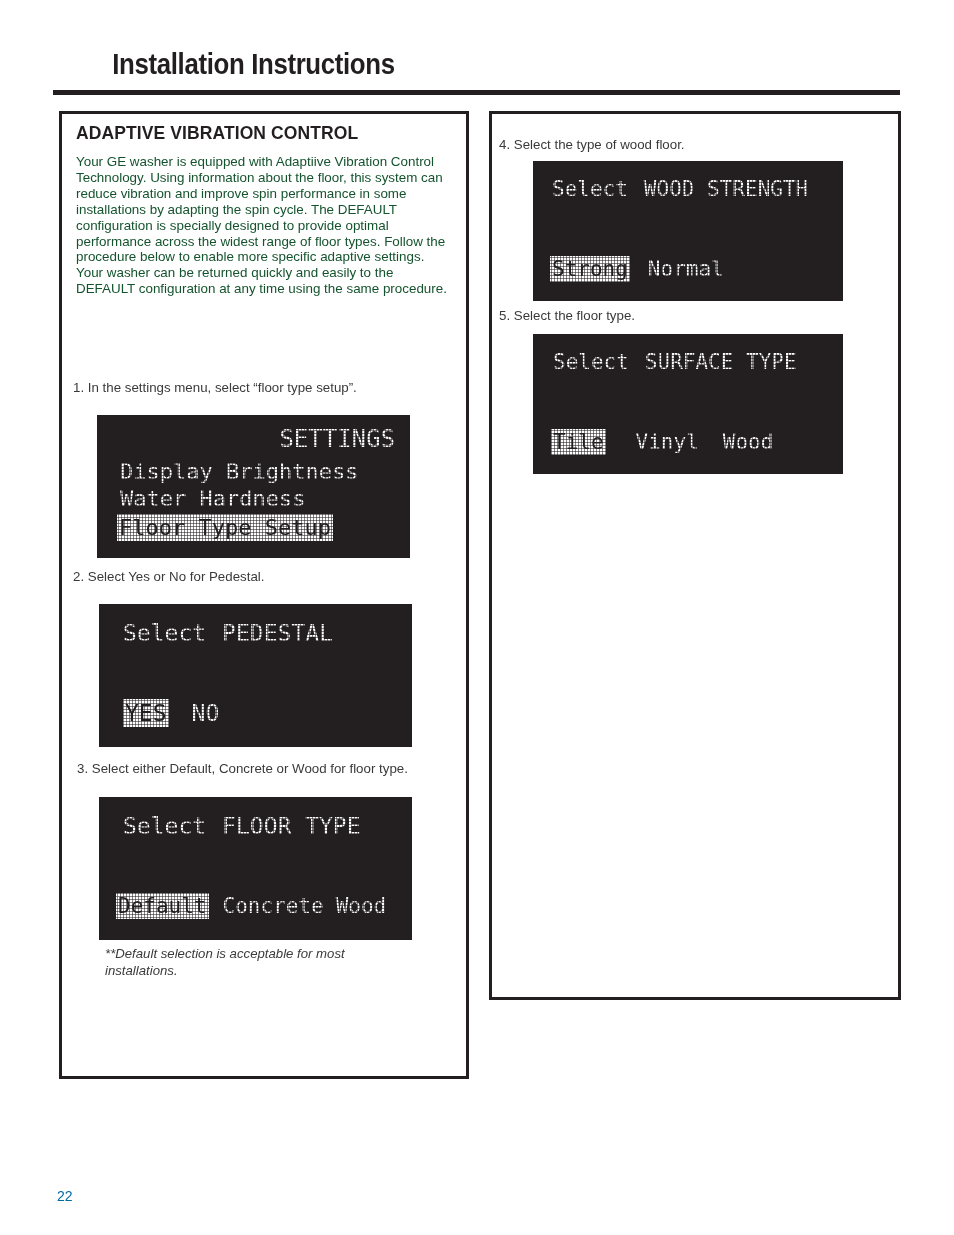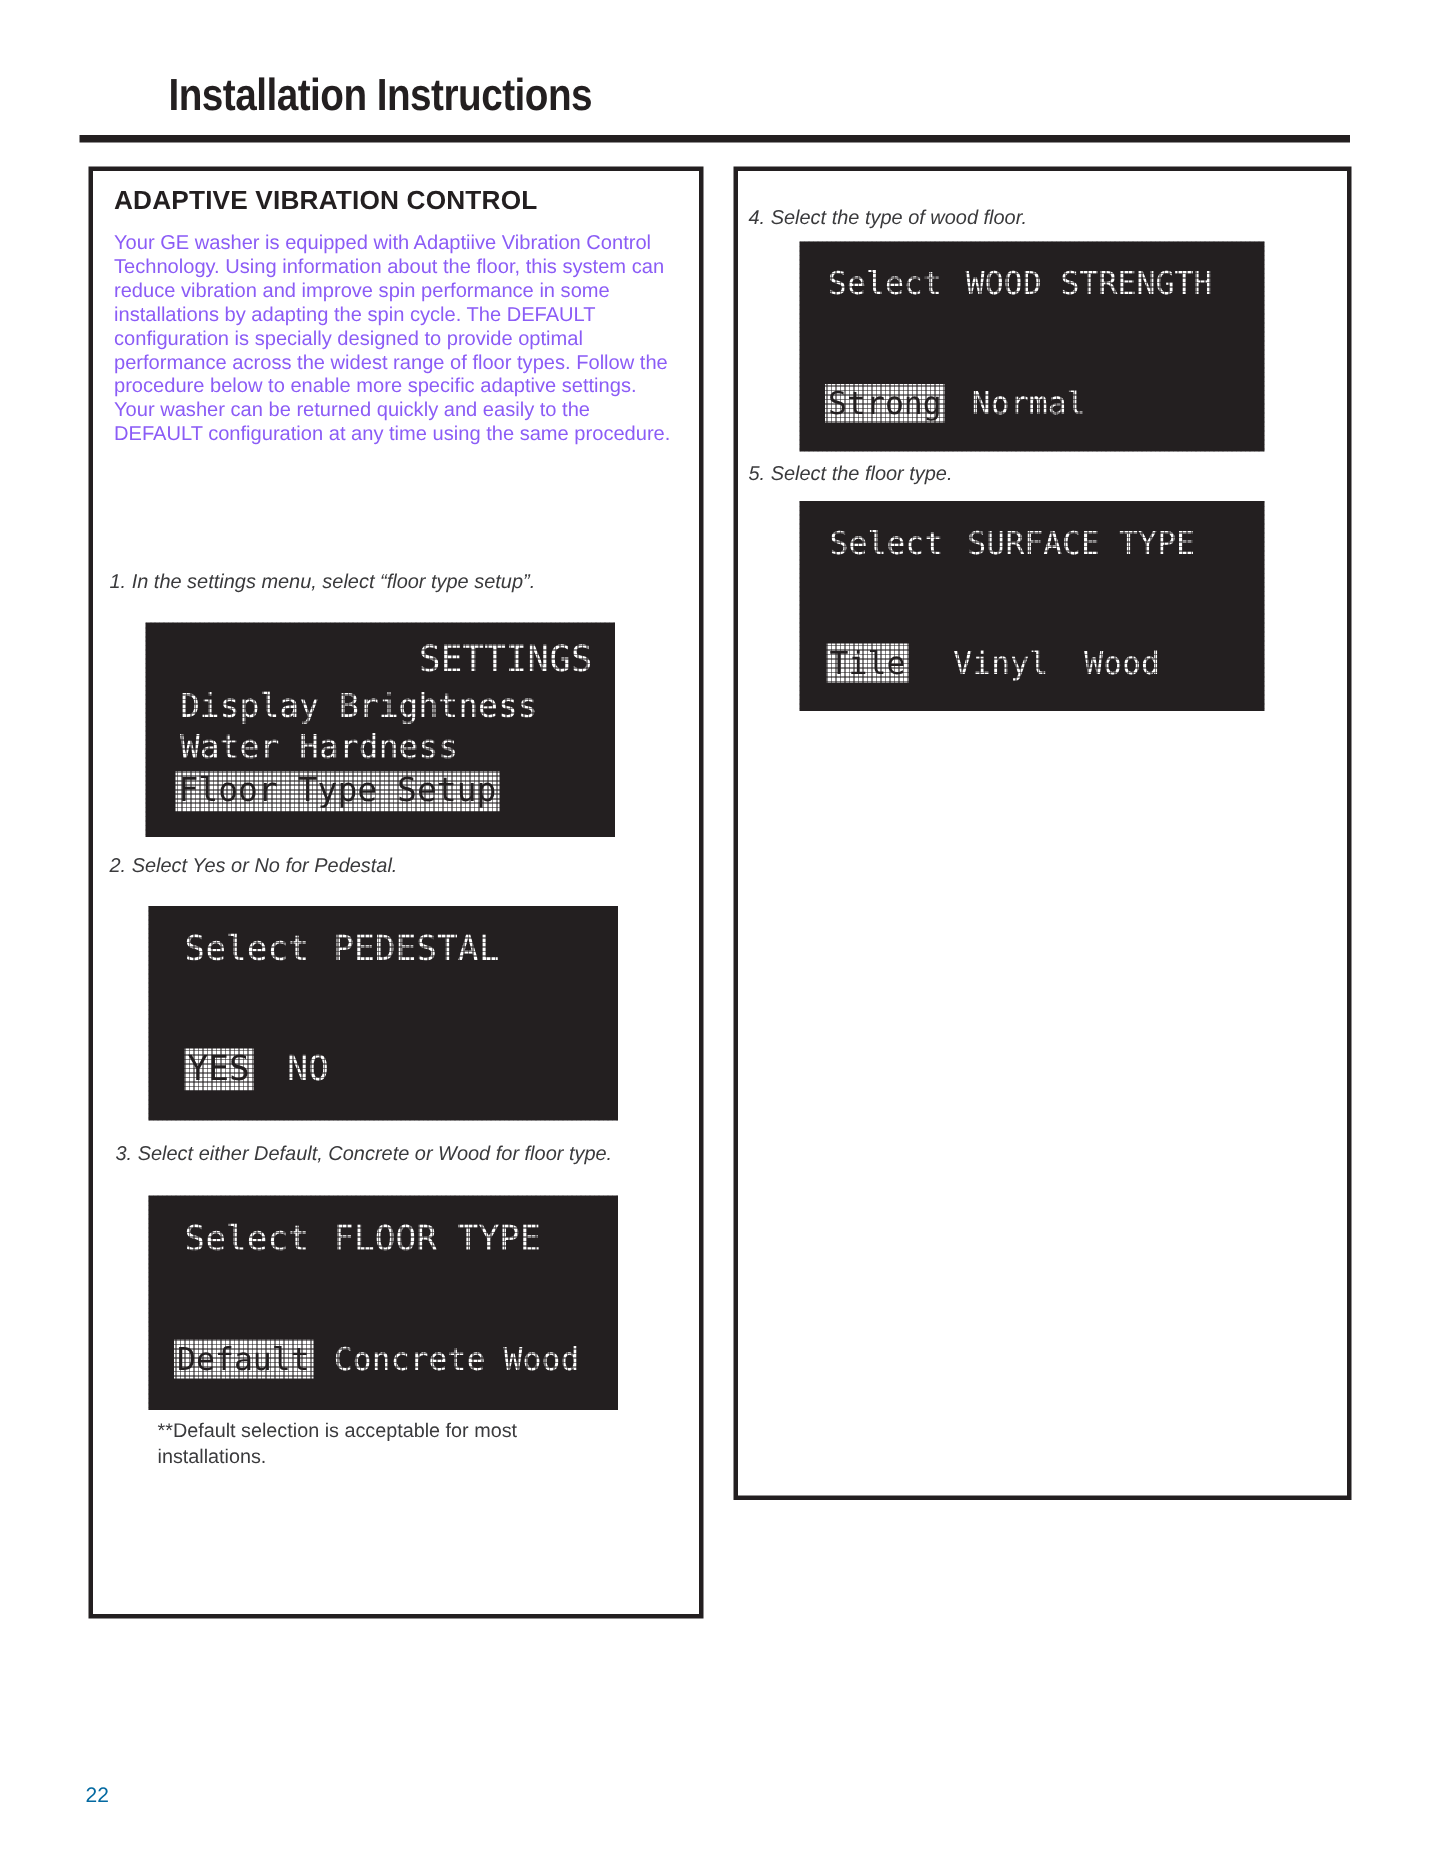--- a/index.html
+++ b/index.html
@@ -73,29 +73,28 @@
   }
   .sub-heading {
     font-size: 17px;
     font-weight: bold;
     color: #231f20;
     margin: 0;
   }
   .body-text {
     font-size: 13.4px;
     line-height: 15.9px;
-    color: #8b5cf6;
+    color: #14532d;
     margin: 0;
   }
   .step-text {
     font-size: 13.3px;
     line-height: 16px;
     color: #3a3a3c;
     margin: 0;
-    font-style: italic;
   }
   .note-text {
     font-size: 13.2px;
     line-height: 16.5px;
     color: #3a3a3c;
     margin: 0;
   }
 
   .abs { position: absolute; }
 
@@ -209,21 +208,21 @@
         <span class="lcd-text" style="font-size:23px; margin-left:16px;">FLOOR TYPE</span>
       </div>
       <div class="lcd-row" style="left:17px; top:93px; width:295px; height:32px;">
         <span class="lcd-text selected" style="font-size:21px;">Default</span>
         <span class="lcd-text" style="font-size:21px; margin-left:14px;">Concrete</span>
         <span class="lcd-text" style="font-size:21px; margin-left:12px;">Wood</span>
       </div>
     </div>
   </div>
 
-  <div class="abs note-text" style="left:43px; top:832px; width:300px;">**Default selection is acceptable for most installations.</div>
+  <div class="abs note-text" style="left:43px; top:832px; width:300px;font-style:italic;">**Default selection is acceptable for most installations.</div>
 </div>
 
 <div class="panel" id="right-panel">
 
   <div class="abs step-text" style="left:7px; top:23px; width:380px;">4. Select the type of wood floor.</div>
 
   <div class="lcd" style="left:41px; top:47px; width:310px; height:140px;">
     <div class="lcd-inner">
       <div class="lcd-row" style="left:19px; top:13px; width:288px; height:30px;">
         <span class="lcd-text" style="font-size:21px;">Select</span>

